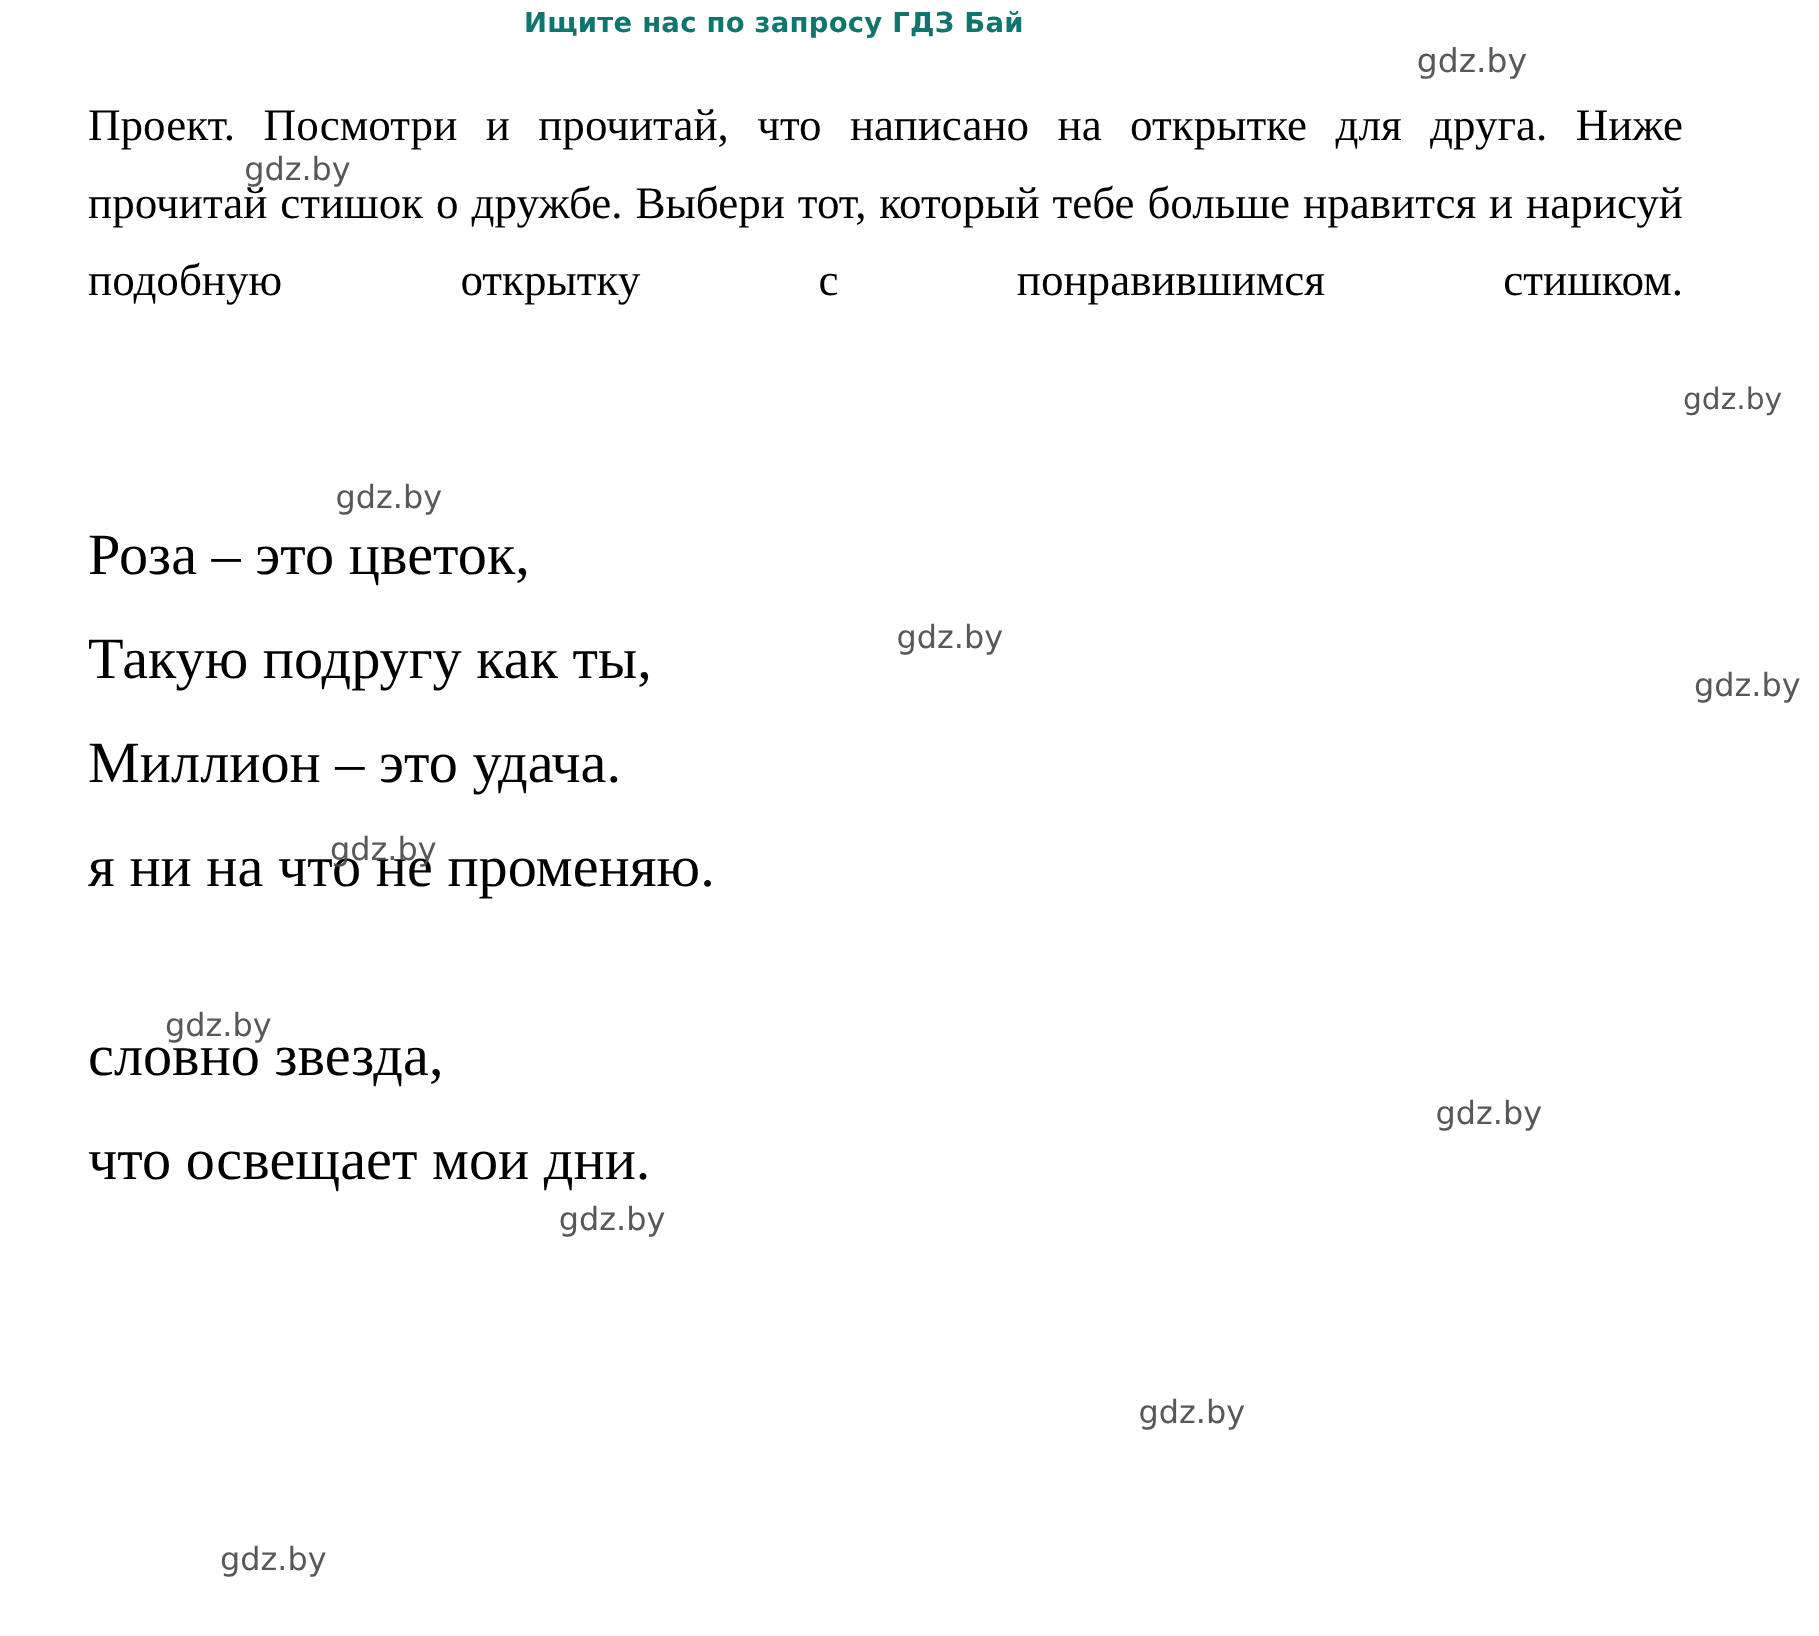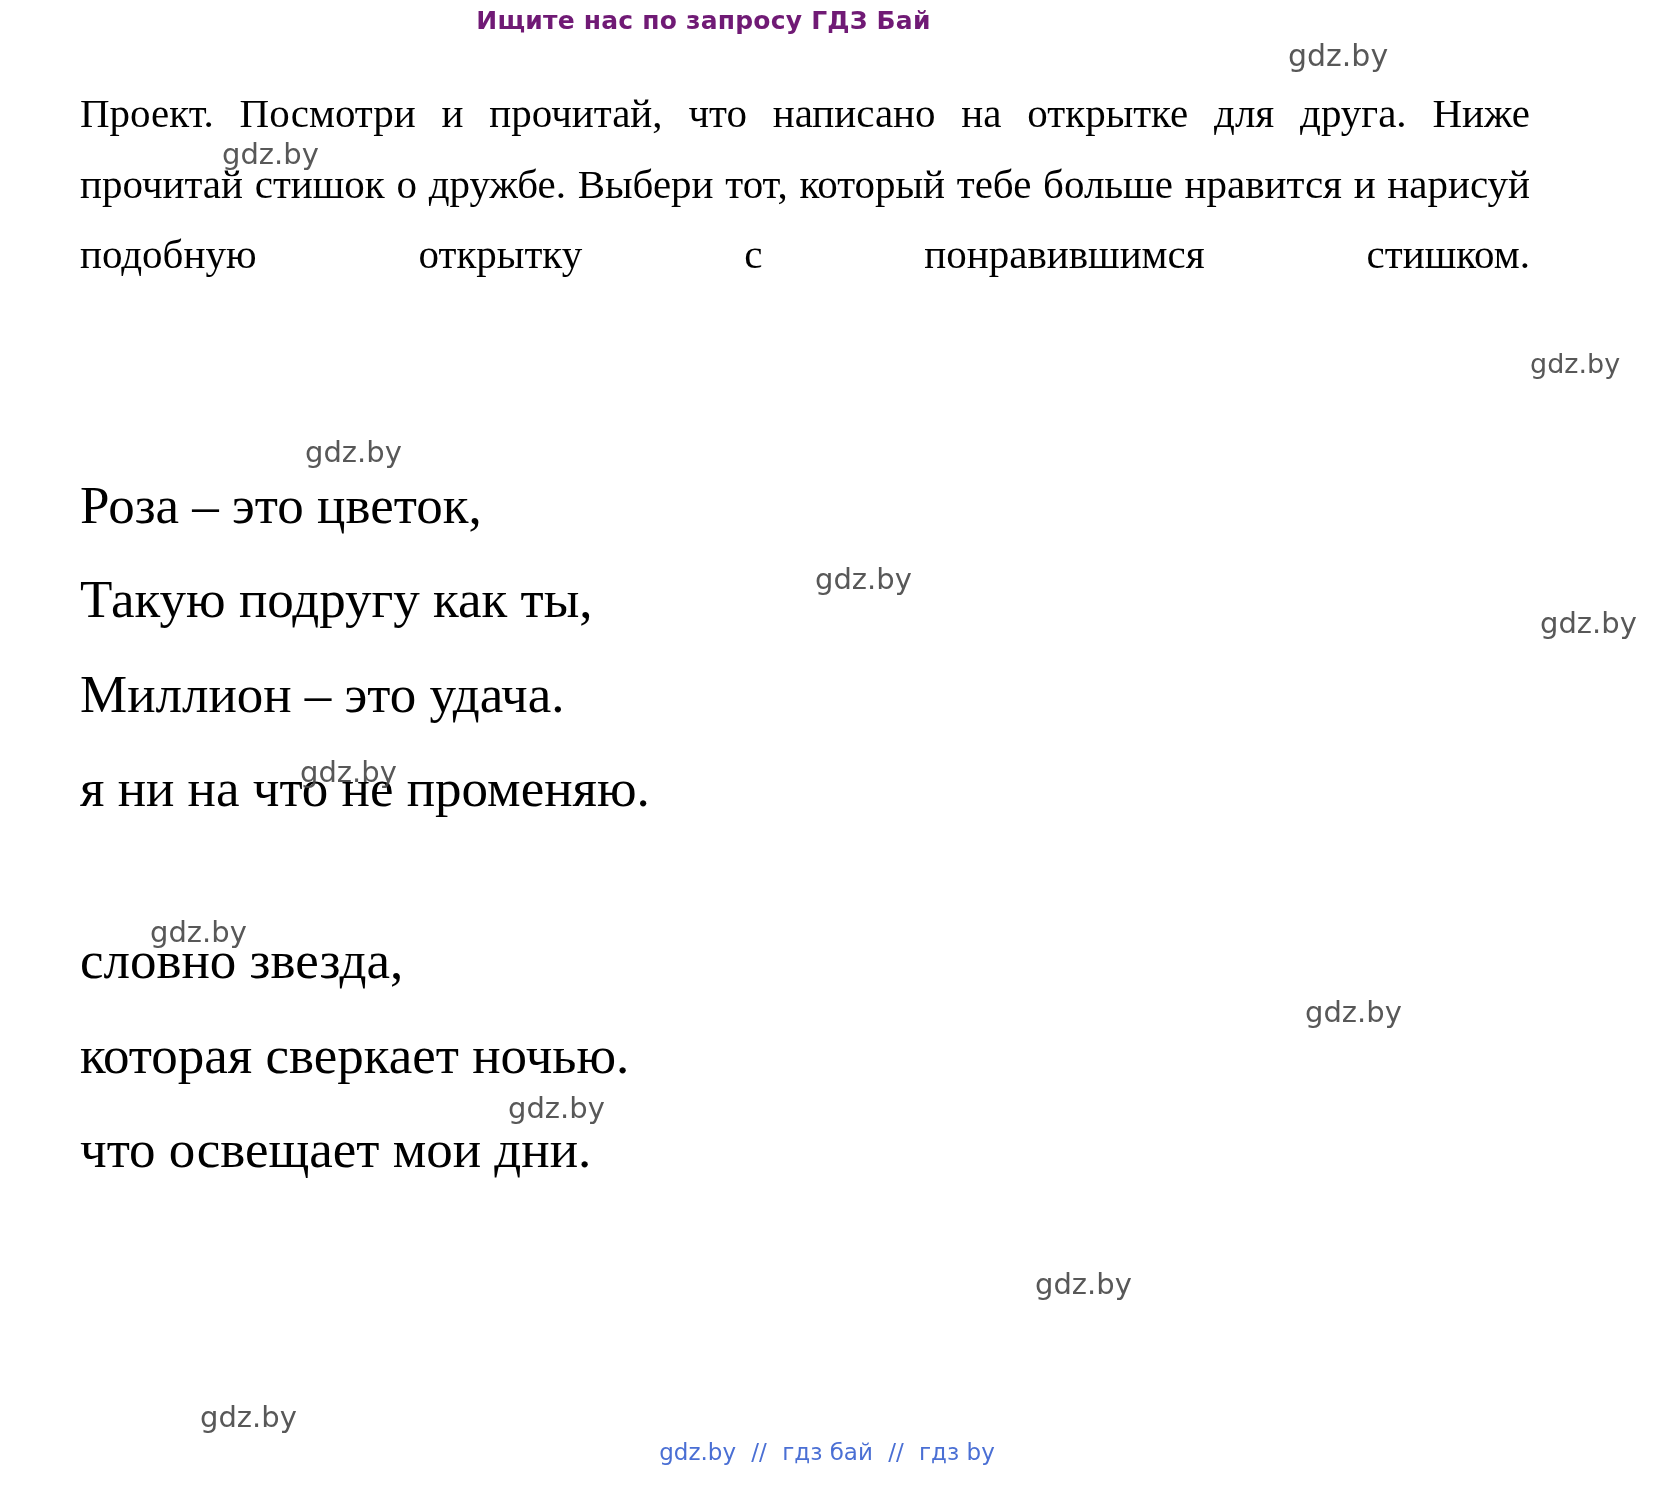--- a/index.html
+++ b/index.html
@@ -24,21 +24,21 @@
 
   .top-banner {
     position: absolute;
     top: 0;
     left: 0;
     width: 1407px;
     text-align: center;
     font-family: "DejaVu Sans", sans-serif;
     font-weight: bold;
     font-size: 25px;
-    color: #701a75;
+    color: #0f766e;
     padding-top: 6px;
     letter-spacing: 0.2px;
   }
 
   .content {
     position: absolute;
     left: 80px;
     top: 78px;
     width: 1450px;
   }
@@ -111,33 +111,25 @@
       <div class="line">Роза – это цветок,</div>
       <div class="line">Такую подругу как ты,</div>
       <div class="line">Миллион – это удача.</div>
       <div class="line">я ни на что не променяю.</div>
     </div>
 
     <div class="verse-gap"></div>
 
     <div class="verse">
       <div class="line">словно звезда,</div>
-      <div class="line">которая сверкает ночью.</div>
       <div class="line">что освещает мои дни.</div>
     </div>
 
   </div>
 
-  <div class="footer">
-    <span>gdz.by</span>
-    <span>//</span>
-    <span>гдз бай</span>
-    <span>//</span>
-    <span>гдз by</span>
-  </div>
 
   <div id="watermark-layer">
       <div class="wm" style="left: 1288px; top: 38px; font-size: 30px;">gdz.by</div>
       <div class="wm" style="left: 222px; top: 137px; font-size: 29px;">gdz.by</div>
       <div class="wm" style="left: 1530px; top: 348px; font-size: 27px;">gdz.by</div>
       <div class="wm" style="left: 305px; top: 435px; font-size: 29px;">gdz.by</div>
       <div class="wm" style="left: 815px; top: 562px; font-size: 29px;">gdz.by</div>
       <div class="wm" style="left: 1540px; top: 606px; font-size: 29px;">gdz.by</div>
       <div class="wm" style="left: 300px; top: 755px; font-size: 29px;">gdz.by</div>
       <div class="wm" style="left: 150px; top: 915px; font-size: 29px;">gdz.by</div>

